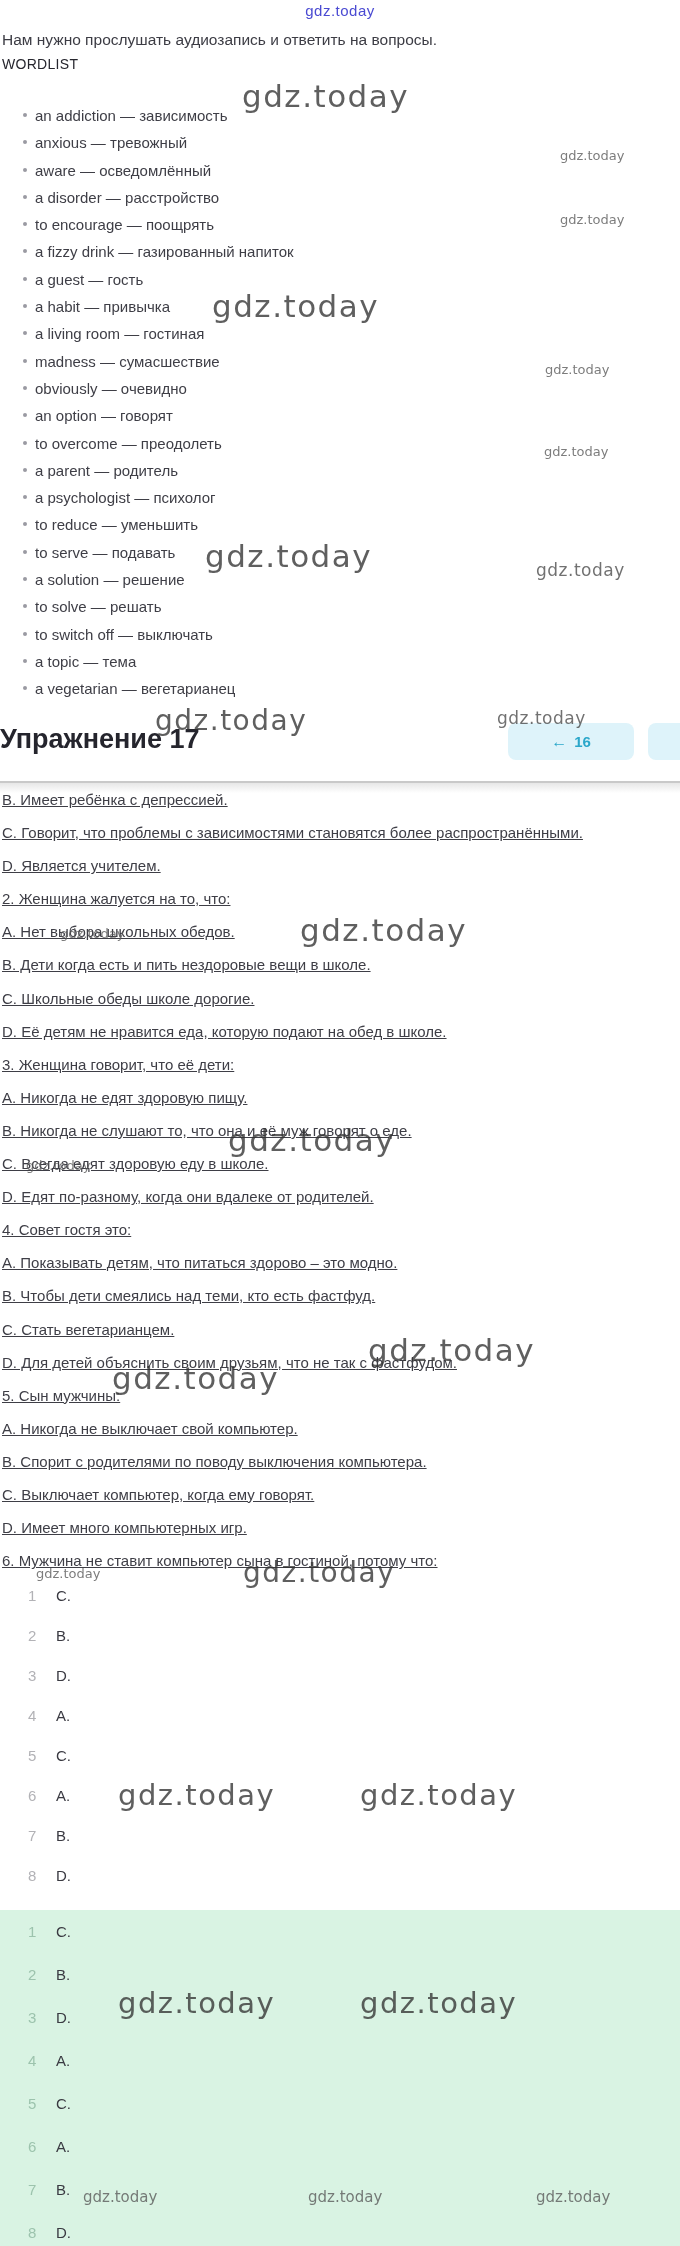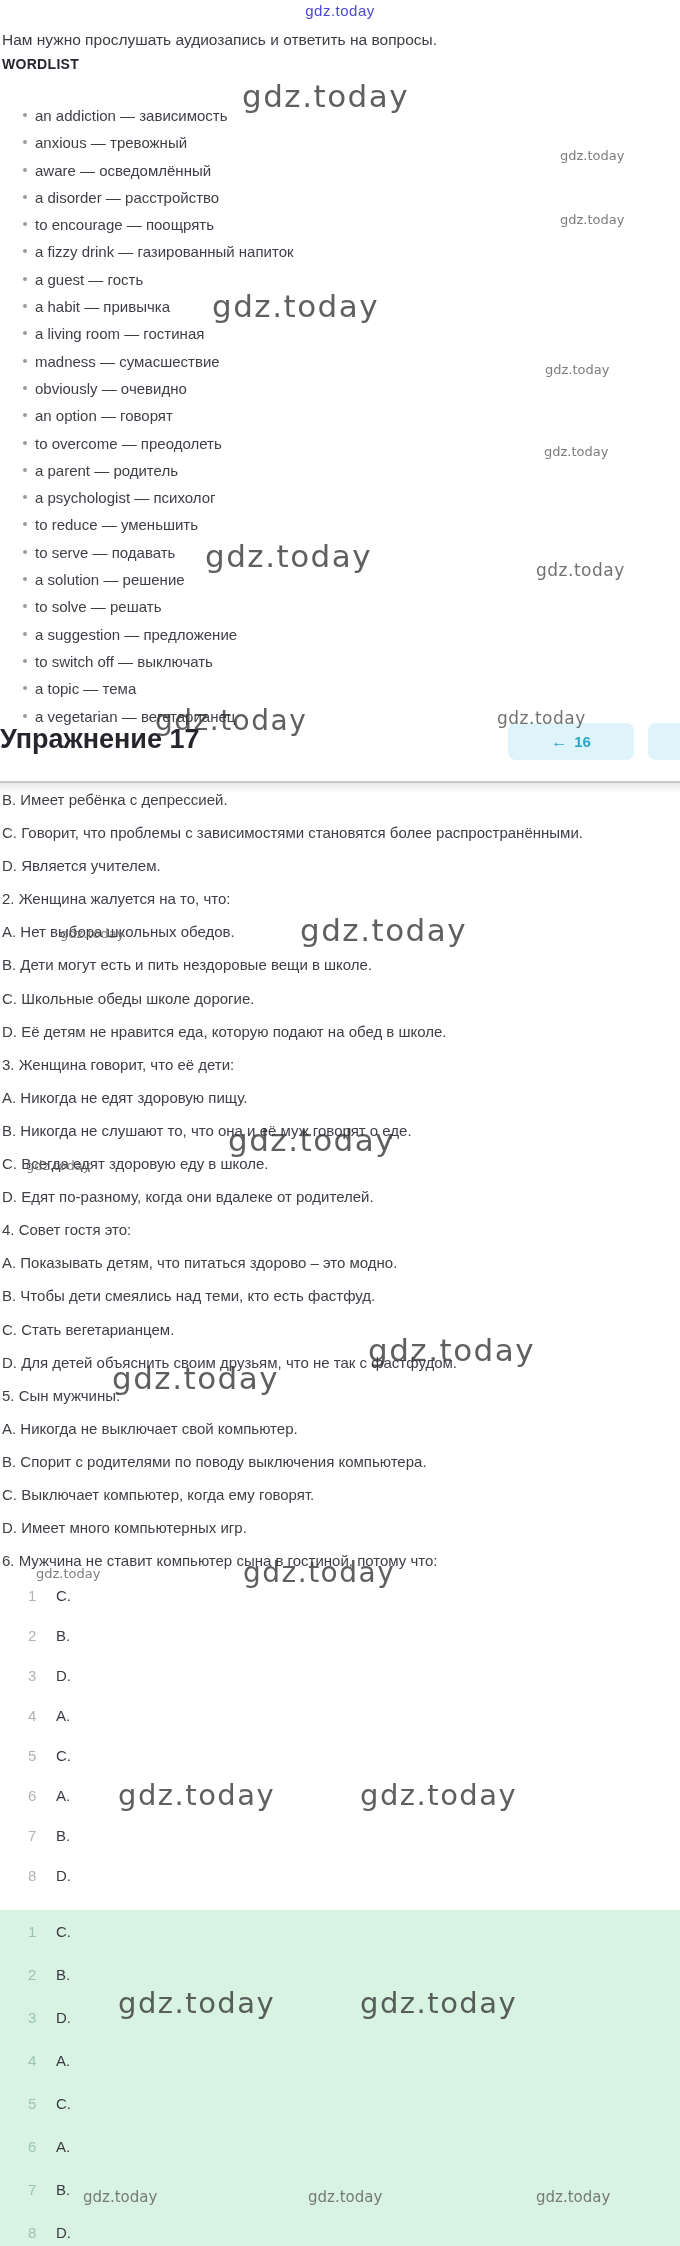--- a/index.html
+++ b/index.html
@@ -6,21 +6,21 @@
   .page{position:relative;width:680px;height:2246px;background:#ffffff;overflow:hidden;
         font-family:"Liberation Sans",sans-serif;color:#3e3e46;}
 
   .site-logo{position:absolute;top:2px;left:0;right:0;text-align:center;
              font-size:15px;color:#4a4ad2;letter-spacing:.5px;cursor:pointer;}
 
   .intro{position:absolute;top:30px;left:2px;right:10px;margin:0;
          font-size:15.5px;line-height:20px;color:#3c3c44;}
 
   .wl-title{position:absolute;top:56px;left:2px;margin:0;font-size:14px;
-            font-weight:bold;color:#26262e;letter-spacing:.3px;text-align:right;}
+            font-weight:normal;color:#26262e;letter-spacing:.3px;text-align:right;}
 
   .wordlist{position:absolute;top:90px;left:2px;margin:16px;padding:0;list-style:none;}
   .wordlist li{height:27.3px;font-size:15px;line-height:19px;padding-left:17px;position:relative;color:#3e3e46;}
   .wordlist li::before{content:"";position:absolute;left:5px;top:7px;width:4px;height:4px;
                        border-radius:50%;background:#9a9aa2;}
 
   .ex-title{position:absolute;top:724px;left:0;margin:0;font-size:27px;
             font-weight:bold;color:#25252d;}
 
   .nav-btn{position:absolute;top:723px;height:37px;border:none;border-radius:8px;
@@ -29,21 +29,21 @@
            justify-content:center;gap:7px;cursor:pointer;}
   .nav-prev{left:508px;width:126px;}
   .nav-next{left:648px;width:110px;}
   .nav-btn .arrow{font-size:16px;line-height:1;}
 
   .divider{position:absolute;top:781px;left:0;width:680px;height:12px;
            background:linear-gradient(to bottom,#c9c9c9 0px,#c9c9c9 2px,
                        rgba(120,120,120,.18) 2px,rgba(120,120,120,0) 100%);}
 
   .options{position:absolute;top:790px;left:2px;width:676px;}
-  .options p{margin:0;height:33.1px;font-size:15px;line-height:20px;color:#3e3e46;}
+  .options p{margin:0;height:33.1px;font-size:15px;line-height:20px;color:#3e3e46;text-decoration:underline;}
   .options p.partial{height:11px;overflow:hidden;}
 
   .answers{position:absolute;left:0;width:680px;}
   .answers .row{height:40px;display:flex;align-items:flex-start;padding-left:28px;
                 font-size:15px;line-height:20px;}
   .answers .num{width:12px;color:#b2b2b6;}
   .answers .letter{margin-left:16px;color:#3a3a42;}
   .answers-plain{top:1586px;background:#ffffff;}
   .answers-highlight{top:1910px;height:336px;background:#d9f3e3;padding-top:12px;
                      box-sizing:border-box;overflow:hidden;}
@@ -80,21 +80,20 @@
     <li>madness — сумасшествие</li>
     <li>obviously — очевидно</li>
     <li>an option — говорят</li>
     <li>to overcome — преодолеть</li>
     <li>a parent — родитель</li>
     <li>a psychologist — психолог</li>
     <li>to reduce — уменьшить</li>
     <li>to serve — подавать</li>
     <li>a solution — решение</li>
     <li>to solve — решать</li>
-    <li>a suggestion — предложение</li>
     <li>to switch off — выключать</li>
     <li>a topic — тема</li>
     <li>a vegetarian — вегетарианец</li>
   </ul>
 
   <h1 class="ex-title">Упражнение 17</h1>
 
   <button class="nav-btn nav-prev">
     <span class="arrow">←</span>
     <span>16</span>
@@ -105,21 +104,21 @@
   </button>
 
   <div class="divider"></div>
 
   <div class="options">
     <p>B. Имеет ребёнка с депрессией.</p>
     <p>C. Говорит, что проблемы с зависимостями становятся более распространёнными.</p>
     <p>D. Является учителем.</p>
     <p>2. Женщина жалуется на то, что:</p>
     <p>A. Нет выбора школьных обедов.</p>
-    <p>B. Дети могут есть и пить нездоровые вещи в школе.</p>
+    <p>B. Дети когда есть и пить нездоровые вещи в школе.</p>
     <p>C. Школьные обеды школе дорогие.</p>
     <p>D. Её детям не нравится еда, которую подают на обед в школе.</p>
     <p>3. Женщина говорит, что её дети:</p>
     <p>A. Никогда не едят здоровую пищу.</p>
     <p>B. Никогда не слушают то, что она и её муж говорят о еде.</p>
     <p>C. Всегда едят здоровую еду в школе.</p>
     <p>D. Едят по-разному, когда они вдалеке от родителей.</p>
     <p>4. Совет гостя это:</p>
     <p>A. Показывать детям, что питаться здорово – это модно.</p>
     <p>B. Чтобы дети смеялись над теми, кто есть фастфуд.</p>

